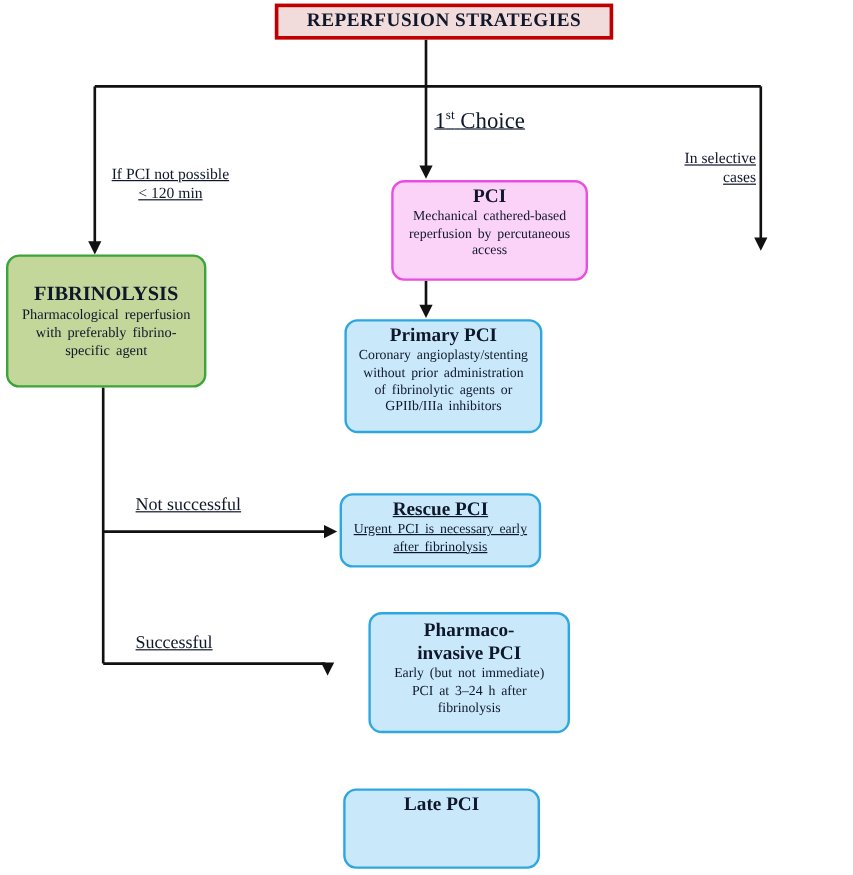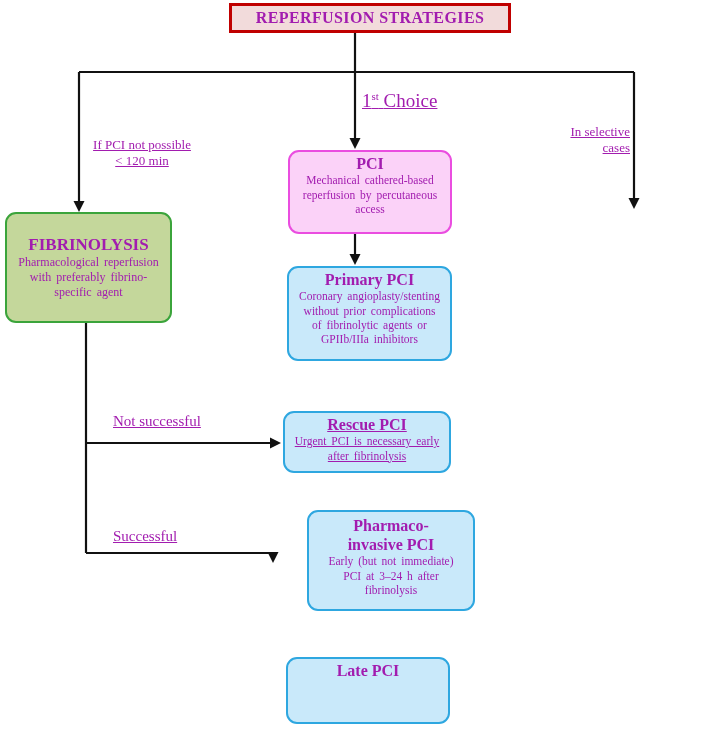--- a/index.html
+++ b/index.html
@@ -1,36 +1,36 @@
 <!DOCTYPE html>
 <html><head>
 <meta charset="utf-8">
 <style>
   html,body{margin:0;padding:0;background:#ffffff;}
   #stage{
     position:relative;width:711px;height:729px;background:#ffffff;
-    font-family:"Liberation Serif","DejaVu Serif",serif;color:#a21caf;
+    font-family:"Liberation Serif","DejaVu Serif",serif;color:#0f172a;
     overflow:hidden;
   }
   svg.connectors{position:absolute;left:0;top:0;}
   .node{
     position:absolute;box-sizing:border-box;border-radius:11px;
     border:2.5px solid #000;display:flex;flex-direction:column;
     align-items:center;justify-content:flex-start;padding:2px 4px;
     text-align:center;
   }
   .node-title{font-weight:bold;font-size:16px;line-height:1.2;white-space:pre-line;}
   .node-body{font-size:11.5px;line-height:1.25;white-space:pre-line;word-spacing:2px;}
   .titlebox{
     position:absolute;box-sizing:border-box;left:229px;top:3px;width:282px;height:30px;
     background:#F2DBDB;border:3px solid #C00000;
     display:flex;align-items:center;justify-content:center;
     font-weight:bold;font-size:16px;letter-spacing:.4px;
   }
-  .pink  {background:#FBD2F8;border-color:#EA4DE0;}
+  .pink  {background:#FBD2F8;border-color:#EA4DE0;margin-left:38px;}
   .green {background:#C4D79B;border-color:#3BA43B;}
   .orange{background:#FCDCB9;border-color:#E8752B;}
   .blue  {background:#C9E9FA;border-color:#2EA7E0;}
   .lbl{position:absolute;white-space:pre-line;text-decoration:underline;}
   .lbl-first{left:362px;top:90px;font-size:19px;}
   .lbl-first sup{font-size:11px;vertical-align:super;}
   .lbl-left{left:78px;top:137px;width:128px;text-align:center;font-size:13px;line-height:1.25;}
   .lbl-right{left:546px;top:124px;width:84px;text-align:right;font-size:13px;line-height:1.25;}
   .lbl-notsucc{left:113px;top:413px;font-size:15px;}
   .lbl-succ{left:113px;top:528px;font-size:15px;}
@@ -88,21 +88,21 @@
     <div class="node-title">FIBRINOLYSIS</div>
     <div class="node-body">Pharmacological reperfusion
 with preferably fibrino-
 specific agent</div>
   </div>
 
 
   <div class="node blue" id="primary" style="left:287px;top:266px;width:165px;height:95px;">
     <div class="node-title">Primary PCI</div>
     <div class="node-body">Coronary angioplasty/stenting
-without prior complications
+without prior administration
 of fibrinolytic agents or
 GPIIb/IIIa inhibitors</div>
   </div>
 
   <div class="node blue" id="rescue" style="left:283px;top:411px;width:168px;height:62px;text-decoration:underline;">
     <div class="node-title">Rescue PCI</div>
     <div class="node-body">Urgent PCI is necessary early
 after fibrinolysis</div>
   </div>
 

